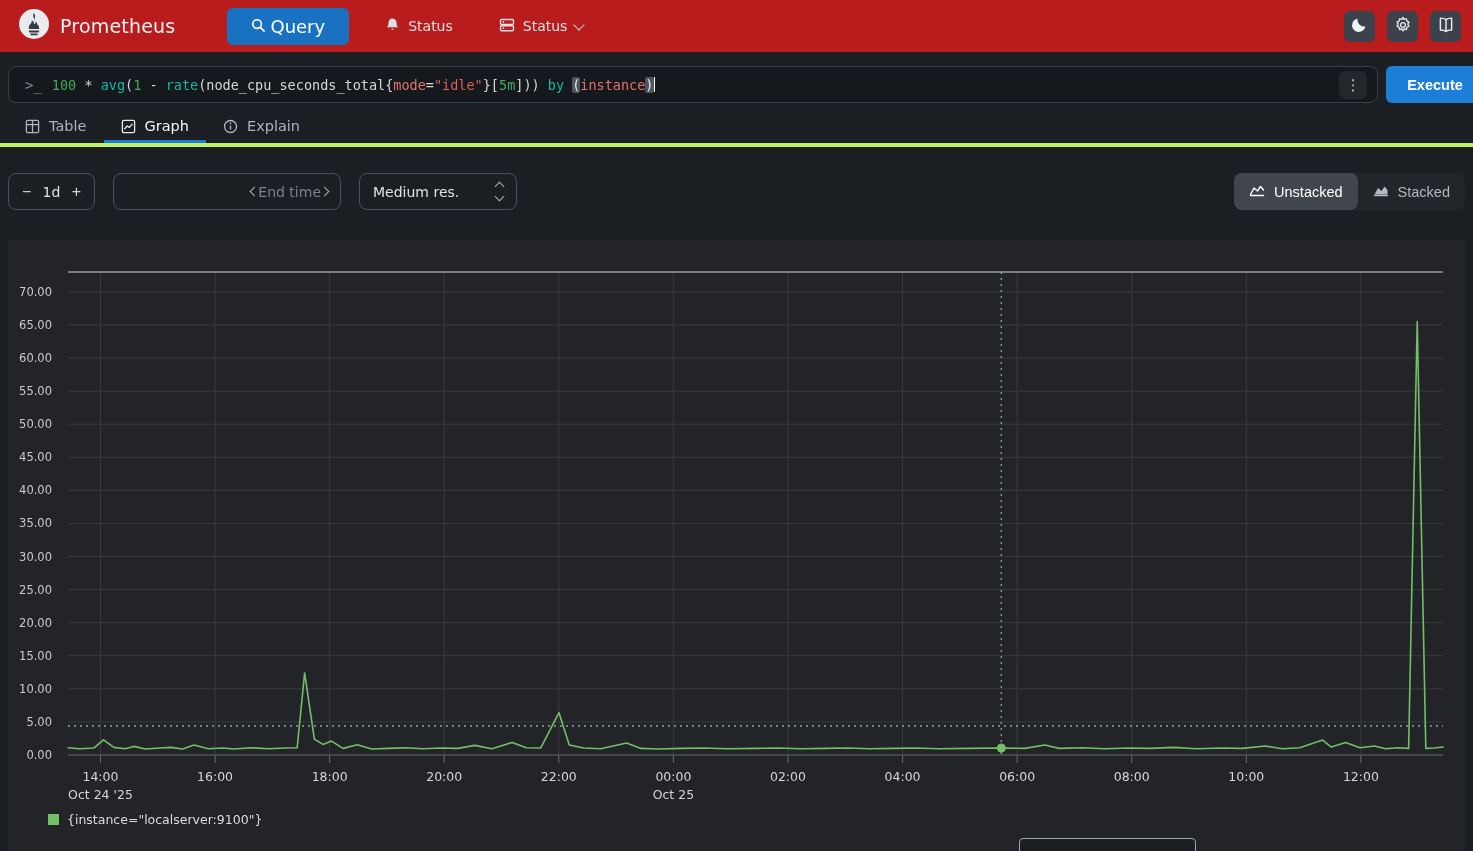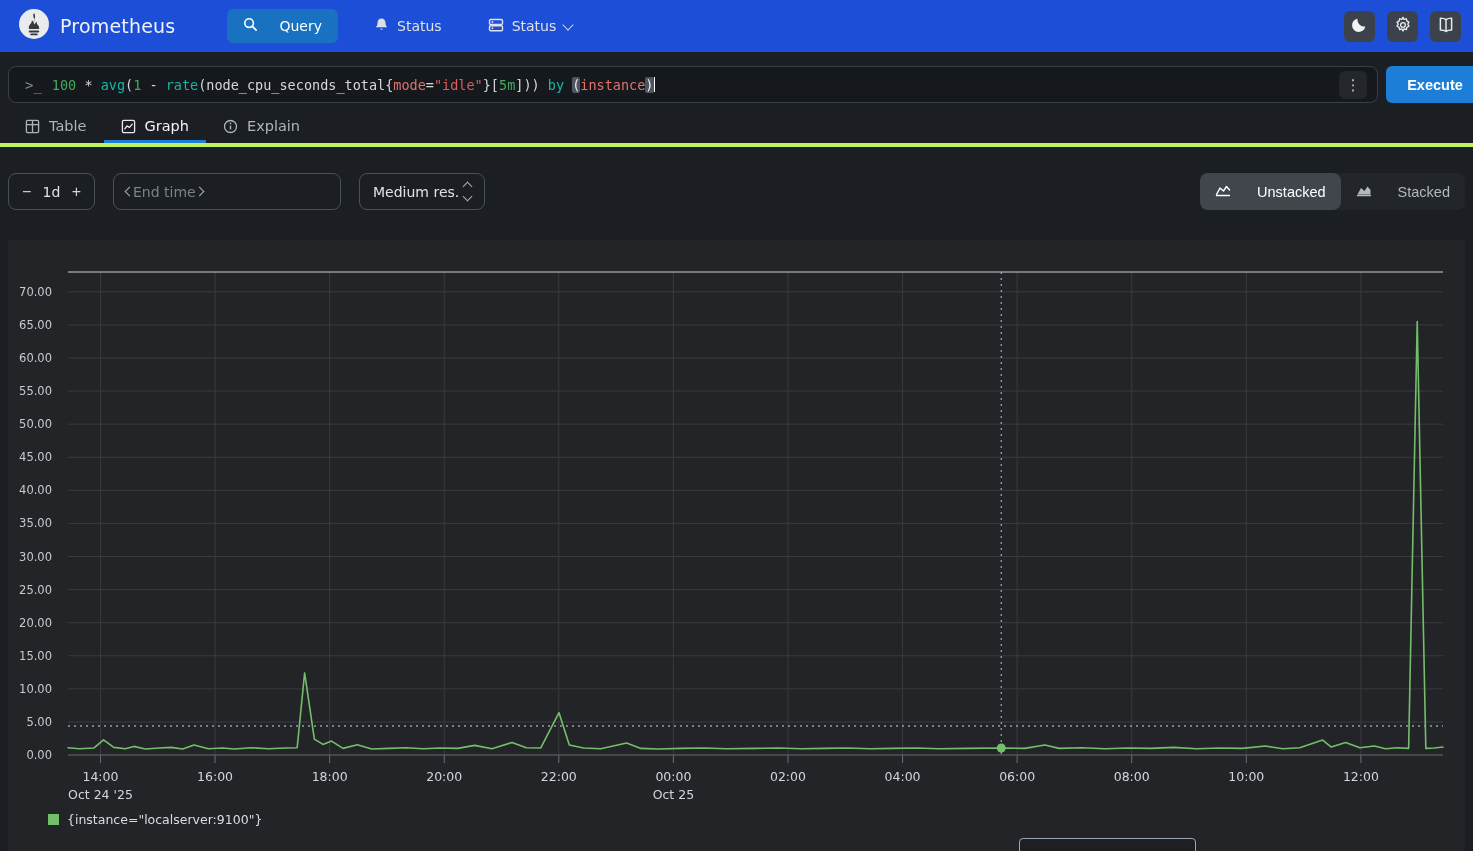--- a/index.html
+++ b/index.html
@@ -1,25 +1,25 @@
 <!DOCTYPE html>
 <html><head>
 <meta charset="utf-8">
 <style>
   * { margin:0; padding:0; box-sizing:border-box; }
   html,body { width:1473px; height:851px; overflow:hidden; background:#1b1e22;
               font-family:"DejaVu Sans","Liberation Sans",sans-serif; }
 
   
-  .navbar { height:52px; background:#1d4ed8; display:flex; align-items:center; padding:0 12px; }
+  .navbar { height:52px; background:#b91c1c; display:flex; align-items:center; padding:0 12px; }
   .brand { display:flex; align-items:center; gap:10px; margin-left:6px; }
   .brand-title { color:#f1f3f5; font-size:19px; font-weight:400; letter-spacing:.2px; }
   .nav-items { display:flex; align-items:center; margin-left:52px; gap:26px; }
-  .nav-pill { display:flex; align-items:center; gap:21px; background:#1971c2; color:#fff;
-              font-size:14px; padding:8px 16px; border-radius:6px; cursor:pointer; }
+  .nav-pill { display:flex; align-items:center; gap:4px; background:#1971c2; color:#fff;
+              font-size:18px; padding:8px 24px; border-radius:6px; cursor:pointer; }
   .nav-link { display:flex; align-items:center; gap:8px; color:#dde1e6; font-size:14px;
               padding:8px 10px; cursor:pointer; }
   .nav-right { margin-left:auto; display:flex; align-items:center; gap:12px; }
   .icon-btn { width:31px; height:31px; background:#3b424b; border-radius:6px; border:none;
               display:flex; align-items:center; justify-content:center; cursor:pointer; color:#e8eaed; }
   .chev-down { width:8px; height:8px; border-right:1.6px solid #cfd4d9; border-bottom:1.6px solid #cfd4d9;
                transform:rotate(45deg); margin-top:-3px; }
 
   
   .query-row { position:relative; height:60px; }
@@ -50,31 +50,31 @@
          color:#aeb4bb; cursor:pointer; border-bottom:3px solid transparent; }
   .tab.active { color:#f1f3f5; border-bottom-color:#1c7ed6;justify-content:flex-end; }
   .tab .t-icon { display:flex; align-items:center; }
 
   
   .controls { display:flex; align-items:center; margin:26px 8px 0 8px; height:37px; }
   .ctl { display:flex; align-items:center; border:1px solid #4a5057; border-radius:8px;
          height:37px; color:#dee2e6; font-size:14px; background:transparent; }
   .range-ctl { width:87px; justify-content:space-between; padding:0 6px; }
   .sym-btn { background:none; border:none; color:#ced4da; font-size:16px; cursor:pointer; padding:2px 7px; }
-  .endtime-ctl { width:228px; margin-left:18px; justify-content:flex-start; padding:0 12px; }
+  .endtime-ctl { width:228px; margin-left:18px; justify-content:flex-end; padding:0 12px; }
   .placeholder { color:#7a828a; }
-  .res-ctl { width:126px; margin-left:18px; justify-content:space-between; padding:14px 13px; cursor:pointer; }
+  .res-ctl { width:158px; margin-left:18px; justify-content:space-between; padding:14px 13px; cursor:pointer; }
   .chev { width:7px; height:7px; border-right:1.5px solid #aab0b6; border-bottom:1.5px solid #aab0b6; display:inline-block; }
   .chev-left { transform:rotate(135deg); }
   .chev-right { transform:rotate(-45deg); }
   .sel-carets { display:flex; flex-direction:column; gap:3px; }
   .sel-carets .up { transform:rotate(-135deg); }
   .sel-carets .down { transform:rotate(45deg); }
   .stack-group { margin-left:auto; display:flex; align-items:center; background:#222529; border-radius:8px; }
-  .stack-btn { display:flex; align-items:center; gap:26px; height:37px; padding:0 15px;
+  .stack-btn { display:flex; align-items:center; gap:9px; height:37px; padding:0 15px;
                border:none; background:transparent; color:#b3b9bf; font-size:14.5px; cursor:pointer; border-radius:8px; }
   .stack-btn.active { background:#41464d; color:#fff; }
 
   
   .chart-panel { position:absolute; left:8px; top:240px; width:1457px; height:611px;
                  background:#232428; overflow:hidden; }
   .chart-svg { position:absolute; left:0; top:0; }
   .legend { position:absolute; left:40px; top:572px; display:flex; align-items:center; gap:8px; cursor:pointer; }
   .legend-swatch { width:11px; height:11px; background:#73bf69; }
   .legend-label { color:#d9dde2; font-size:12.5px; }

